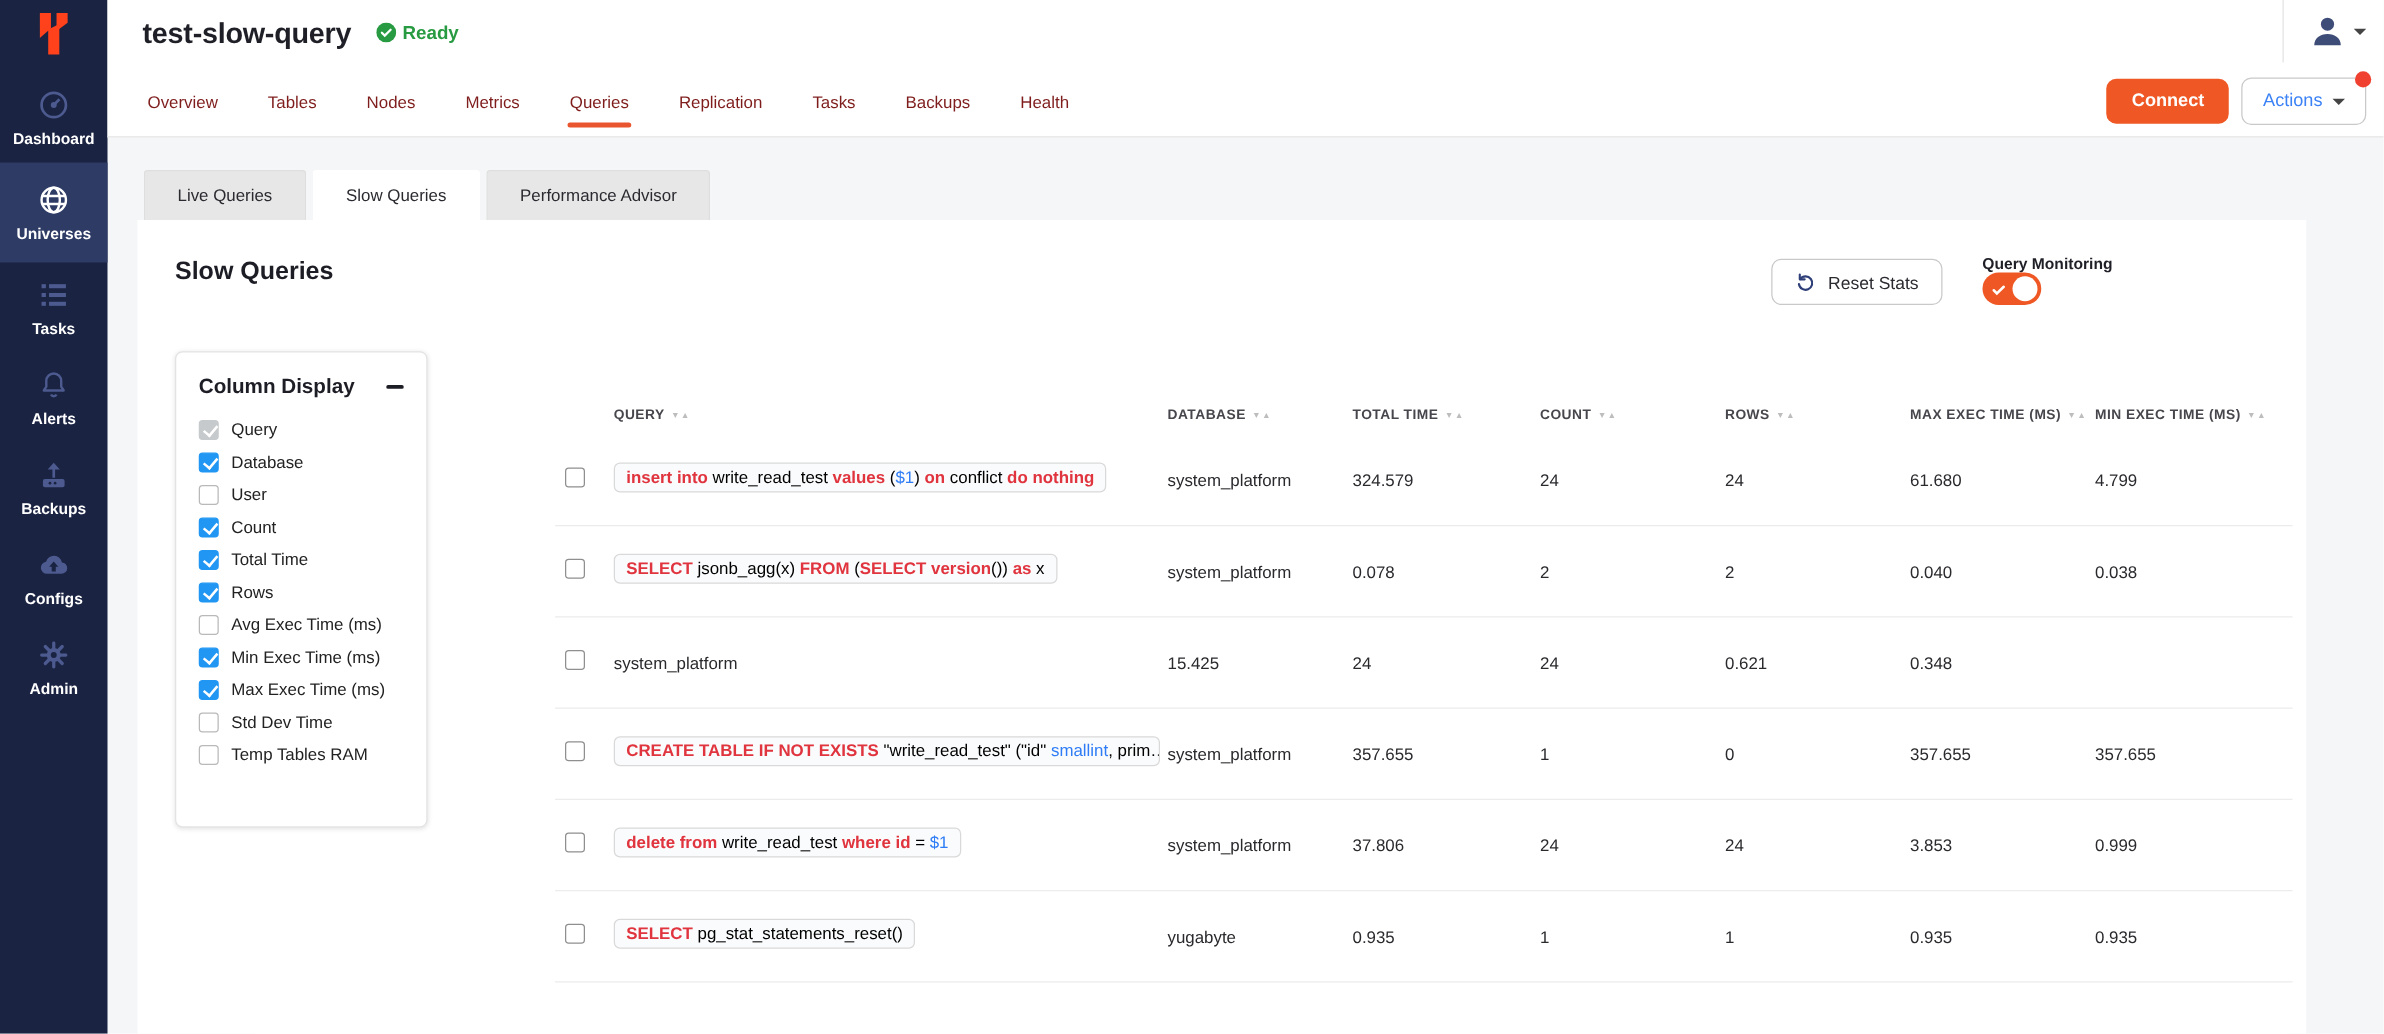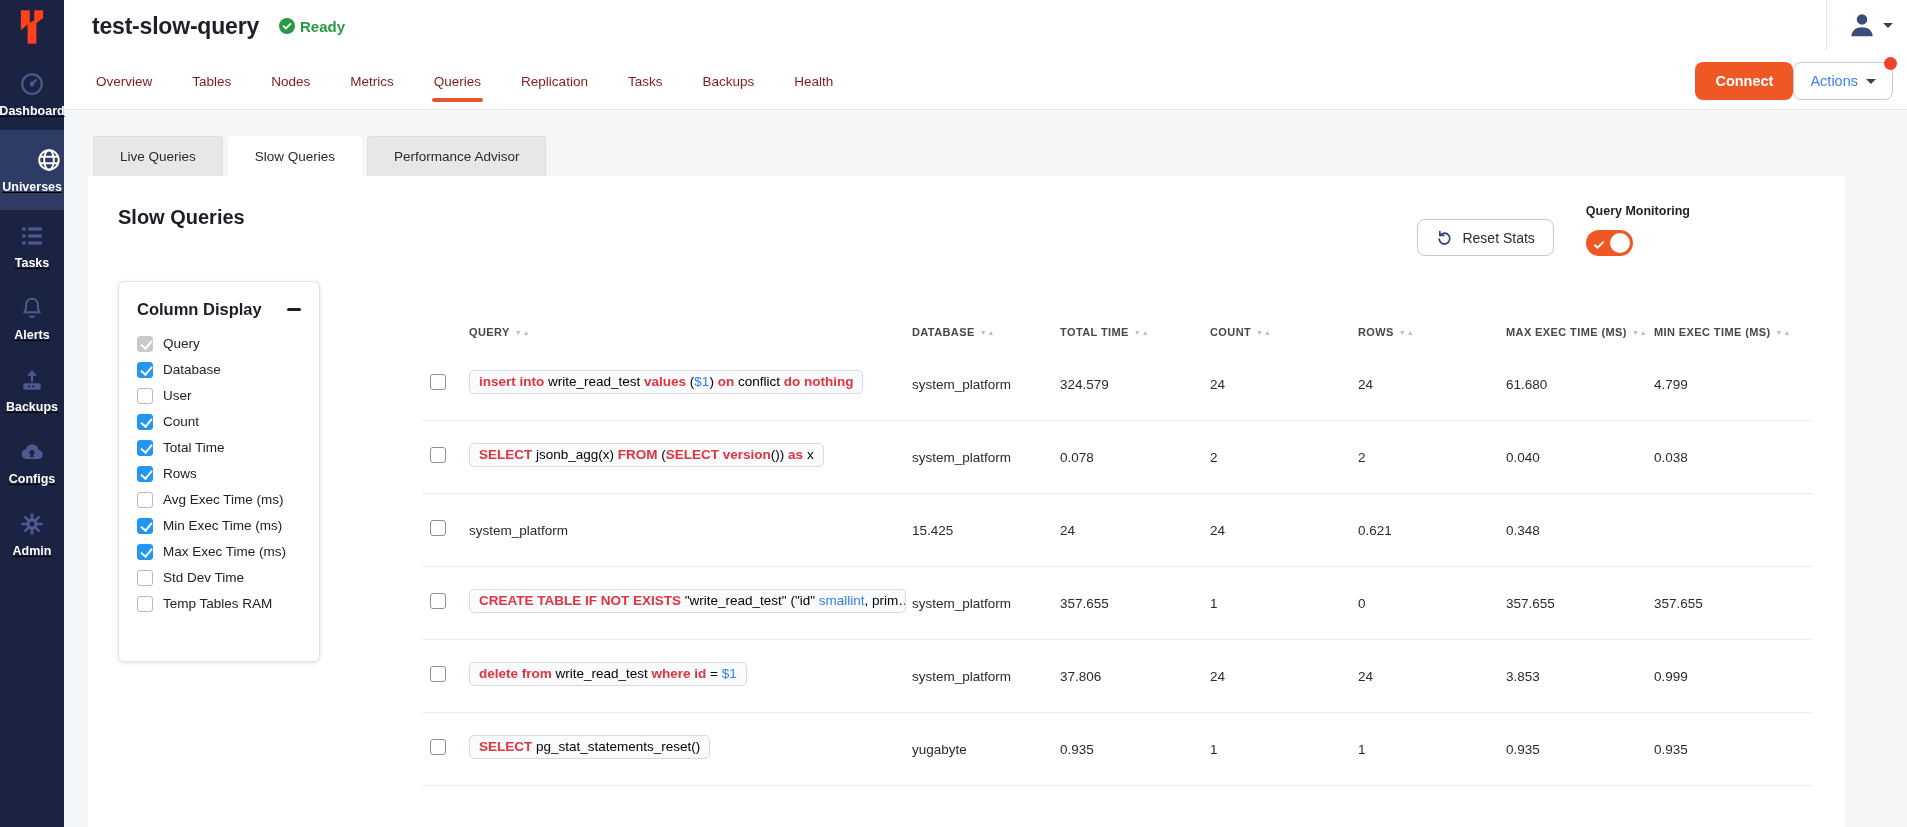--- a/index.html
+++ b/index.html
@@ -1,58 +1,58 @@
 <!DOCTYPE html>
 <html><head>
 <meta charset="utf-8">
 <style>
   * { box-sizing: border-box; margin: 0; padding: 0; }
   html,body { width:1907px; height:827px; overflow:hidden; font-family:"Liberation Sans", sans-serif; }
   .app { display:flex; width:1907px; height:827px; background:#f5f6f7; }
 
   
-  .sidebar { width:64px; background:#1b2342; flex-shrink:0; display:flex; flex-direction:column; align-items:stretch;text-decoration:underline; }
+  .sidebar { width:86px; background:#1b2342; flex-shrink:0; display:flex; flex-direction:column; align-items:stretch; }
   .logo { display:flex; justify-content:center; padding:6px 0 10px; }
   .side-item { display:flex; flex-direction:column; align-items:center; padding:12px 2px; cursor:pointer; }
-  .side-item.active { background:#2e3b64; padding:16px 2px;align-items:flex-end; }
+  .side-item.active { background:#2e3b64; padding:16px 2px; }
   .side-icon { height:28px; display:flex; align-items:center; justify-content:center; }
   .side-label { color:#fff; font-size:12.5px; font-weight:700; margin-top:6px; }
 
   
   .main { flex:1; display:flex; flex-direction:column; min-width:0; }
 
   
   .topbar { background:#fff; border-bottom:1px solid #e4e4e4; height:110px; position:relative; }
   .topbar-row1 { display:flex; align-items:center; height:52px; padding-left:28px; }
   .page-title { font-size:23px; font-weight:700; color:#1f1f27; letter-spacing:-0.2px; }
   .ready-badge { display:flex; align-items:center; gap:5px; margin-left:20px; color:#289b42; font-weight:700; font-size:15px; }
   .user-area { position:absolute; top:0; right:0; height:50px; display:flex; align-items:center; gap:6px; padding:0 14px 0 20px; border-left:1px solid #e4e4e4; }
   .caret { width:0; height:0; border-left:5px solid transparent; border-right:5px solid transparent; border-top:5px solid #444; }
   .topbar-row2 { display:flex; align-items:center; justify-content:space-between; height:58px; padding:0 14px 0 12px; }
   .nav-tabs { display:flex; align-items:center; height:100%; }
   .nav-tab { position:relative; height:100%; display:flex; align-items:center; padding:0 20px; font-size:13.5px; color:#7f1d1d; cursor:pointer; }
   .nav-tab.active::after { content:""; position:absolute; left:18px; right:18px; bottom:8px; height:4px; background:#e8552f; border-radius:2px; }
-  .header-actions { display:flex; gap:0; }
+  .header-actions { display:flex; align-items:center; gap:10px; }
   .btn-connect { background:#ef5824; color:#fff; border:none; border-radius:8px; font-size:14.5px; font-weight:700; padding:10px 20px; cursor:pointer; font-family:inherit; }
   .btn-actions { position:relative; background:#fff; color:#3b82f6; border:1px solid #c9c9c9; border-radius:8px; font-size:14.5px; padding:10px 16px; cursor:pointer; display:flex; align-items:center; gap:8px; font-family:inherit; }
   .btn-actions .dot { position:absolute; top:-6px; right:-5px; width:13px; height:13px; border-radius:50%; background:#f0402f; }
 
   
   .subtabs { display:flex; align-items:flex-end; gap:5px; padding:26px 0 0 29px; }
   .subtab { height:40px; display:flex; align-items:center; padding:0 26px; font-size:13.5px; color:#2a2a30; background:#e7e7e7; border:1px solid #dedede; border-bottom:none; border-radius:3px 3px 0 0; cursor:pointer; }
   .subtab.active { background:#fff; border-color:#fff; font-weight:400; }
 
   
   .panel { background:#fff; margin:0 62px 0 24px; flex:1; padding-top:28px; min-height:650px; }
   .panel-top { display:flex; justify-content:space-between; align-items:flex-start; padding:0 155px 0 30px; height:52px; }
   .panel-heading { font-size:20px; font-weight:700; color:#1d1d25; margin-top:2px; }
   .panel-top-right { display:flex; align-items:flex-end; gap:32px; }
   .btn-reset { display:flex; align-items:center; gap:9px; background:#fff; border:1px solid #c9c9c9; border-radius:8px; padding:9px 18px; font-size:14px; color:#2a2a30; cursor:pointer; font-family:inherit; }
   .qm-block { display:flex; flex-direction:column; align-items:flex-start; }
-  .qm-label { font-size:12.5px; font-weight:700; color:#1f1f27; margin-bottom:12px; }
+  .qm-label { font-size:12.5px; font-weight:700; color:#1f1f27; margin-bottom:0; }
   .toggle { width:47px; height:26px; border-radius:13px; background:#ef5824; position:relative; display:flex; align-items:center; cursor:pointer; }
   .toggle .tick { position:absolute; left:7px; top:7px; }
   .toggle .knob { position:absolute; right:3px; top:3px; width:20px; height:20px; border-radius:50%; background:#fff; }
 
   .panel-body { display:flex; align-items:flex-start; margin-top:25px; }
 
   
   .card { width:202px; margin-left:30px; background:#fff; border:1px solid #e3e3e3; border-radius:6px; box-shadow:0 1px 4px rgba(0,0,0,.12); padding:18px 18px 40px; }
   .card-head { display:flex; align-items:center; justify-content:space-between; margin-bottom:16px; }
   .card-title { font-size:16.5px; font-weight:700; color:#1d1d25; }

